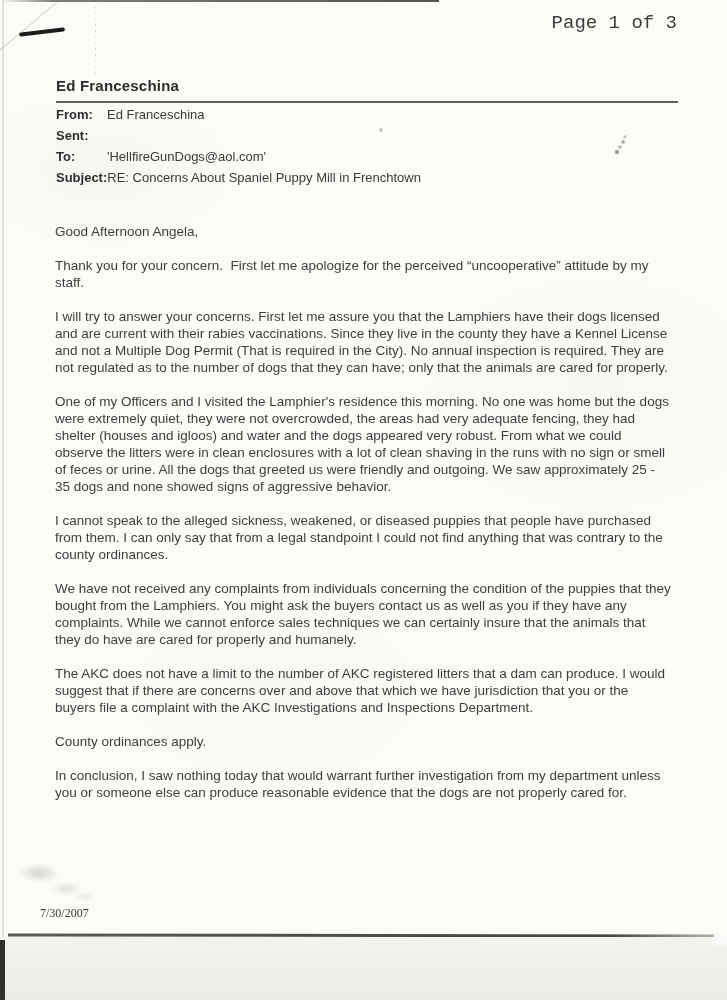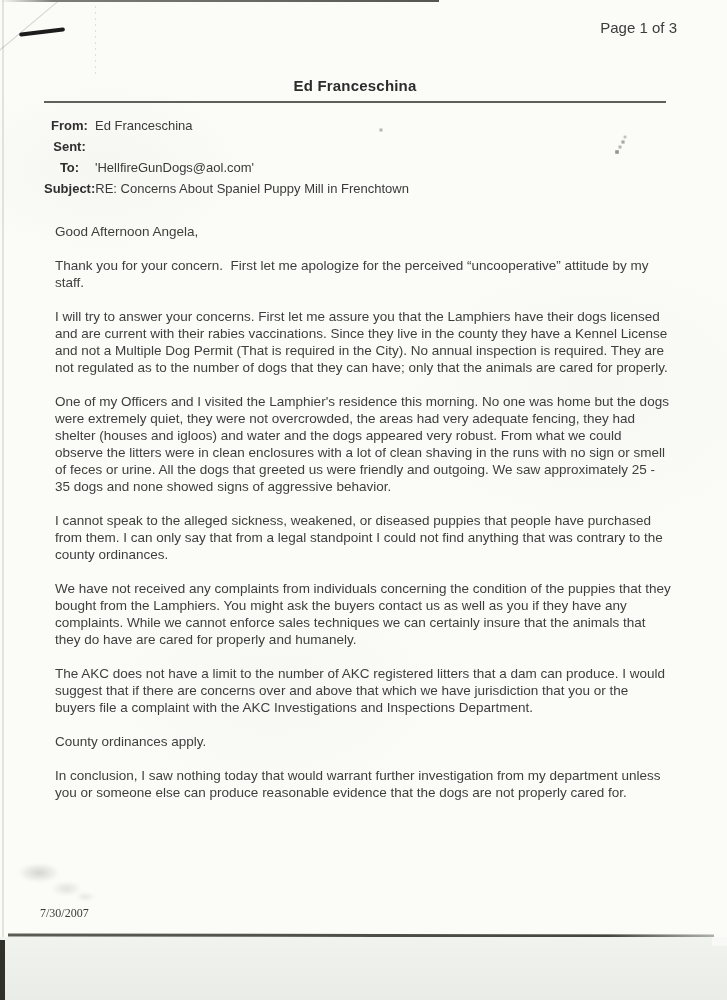--- a/index.html
+++ b/index.html
@@ -79,46 +79,45 @@
       width: 110px; height: 48px;
       background:
         radial-gradient(ellipse 30px 14px at 30% 35%, rgba(112,112,102,0.28), rgba(112,112,102,0) 70%),
         radial-gradient(ellipse 22px 11px at 55% 68%, rgba(122,122,112,0.20), rgba(122,122,112,0) 70%),
         radial-gradient(ellipse 14px 7px at 72% 85%, rgba(122,122,112,0.16), rgba(122,122,112,0) 70%);
       filter: blur(0.8px);
     }
     
     .page-label {
       position: absolute;
-      top: 19px; right: 50px;
-      font-family: Liberation Sans, sans-serif;
-      font-size: 15px;
+      top: 12px; right: 50px;
+      font-family: Liberation Mono, monospace;
+      font-size: 19px;
       color: #3c3c3c;
     }
     .header-block {
       position: absolute;
-      left: 44px; top: 78px;
+      left: 56px; top: 78px;
       width: 622px;
-      text-align: center;
     }
     .owner-name {
       margin: 0;
       font-size: 15px;
       font-weight: bold;
       line-height: 16px;
       color: #2c2c2c;
       letter-spacing: 0.2px;
     }
     .header-divider {
       margin-top: 7px;
       height: 2px;
       background: #60605a;
     }
     .header-fields {
-      margin-top: 12px;
+      margin-top: 1px;
     }
     .field-row {
       display: flex;
       line-height: 21px;
       font-size: 13px;
     }
     .field-label {
       font-weight: bold;
       min-width: 51px;
       color: #2e2e2e;

